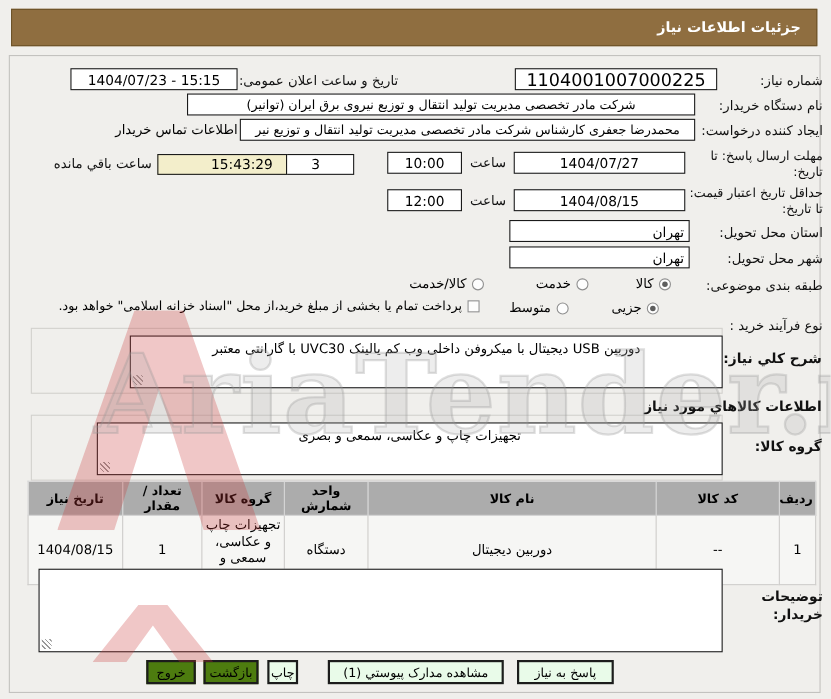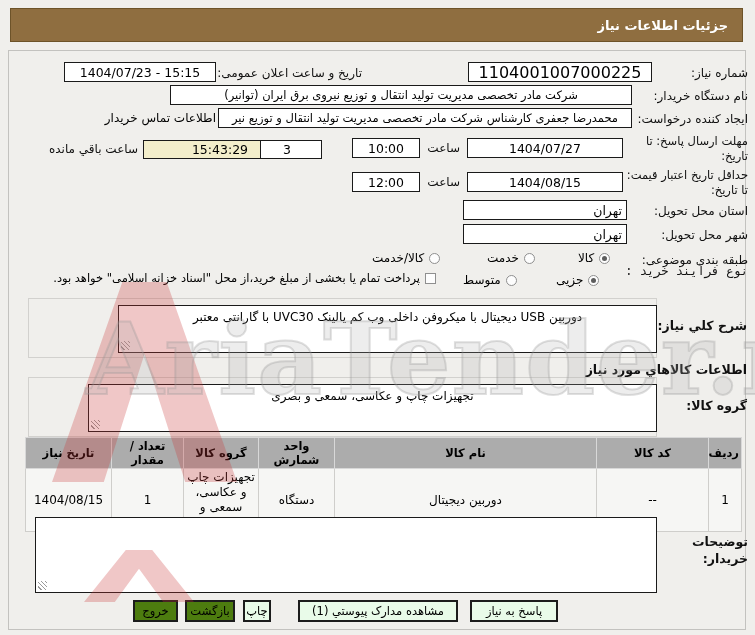--- a/index.html
+++ b/index.html
@@ -128,21 +128,21 @@
 </div>
 <div class="radio-pair" style="left:487px;top:251px;">
   <span class="radio"></span>
   <span>خدمت</span>
 </div>
 <div class="radio-pair" style="left:372px;top:251px;">
   <span class="radio"></span>
   <span>کالا/خدمت</span>
 </div>
 
-<div class="lbl" style="right:7px;top:264px;font-family:Liberation Mono, monospace;">نوع فرآیند خرید :</div>
+<div class="lbl" style="right:7px;top:289px;">نوع فرآیند خرید :</div>
 <div class="radio-pair" style="left:556px;top:273px;">
   <span class="radio selected"></span>
   <span>جزیی</span>
 </div>
 <div class="radio-pair" style="left:463px;top:273px;">
   <span class="radio"></span>
   <span>متوسط</span>
 </div>
 <div class="checkbox" style="left:425px;top:273px;"></div>
 <div class="abs" style="left:30px;top:271px;width:390px;text-align:right;font-size:11.5px;line-height:14px;">پرداخت تمام یا بخشی از مبلغ خرید،از محل "اسناد خزانه اسلامی" خواهد بود.</div>

